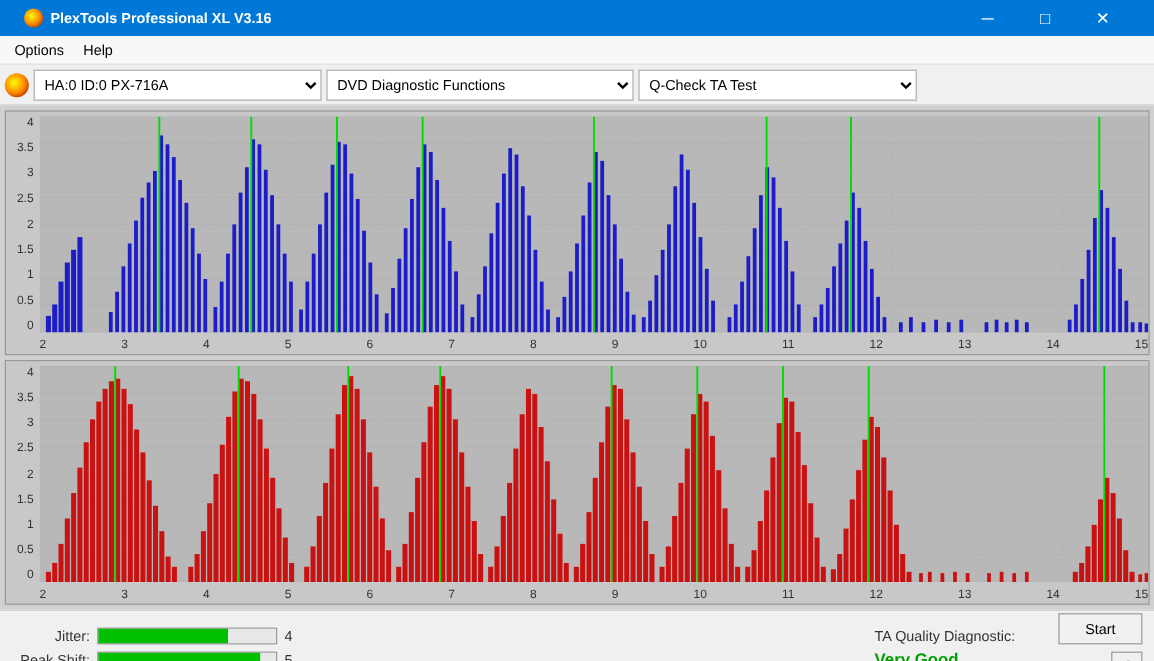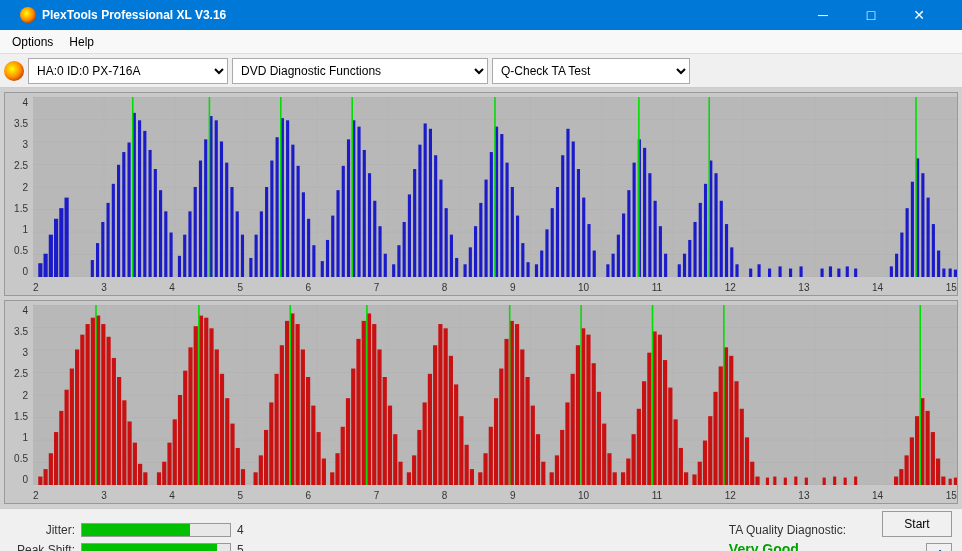--- a/index.html
+++ b/index.html
@@ -79,23 +79,23 @@
       flex-shrink: 0;
     }
     .toolbar select {
       height: 26px;
       border: 1px solid #aaa;
       background: white;
       font-size: 12px;
       padding: 0 4px;
       cursor: pointer;
     }
-    .select-drive { width: 200px; }
+    .select-drive { width: 240px; }
     .select-func { width: 256px; }
-    .select-test { width: 198px; }
+    .select-test { width: 232px; }
     .charts-area {
       background: #d0d0d0;
       padding: 4px;
       display: flex;
       flex-direction: column;
       gap: 4px;
       height: 420px;
     }
     .chart-container {
       background: #c8c8c8;

